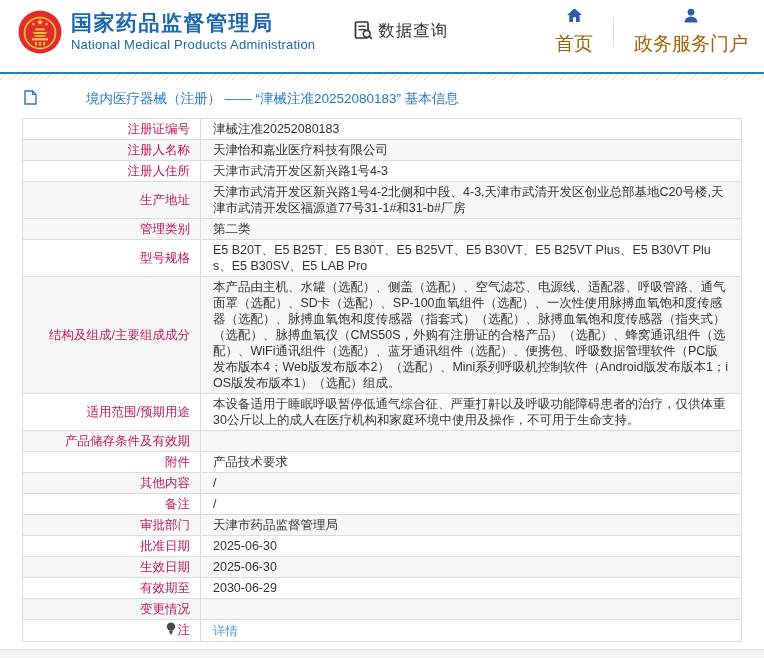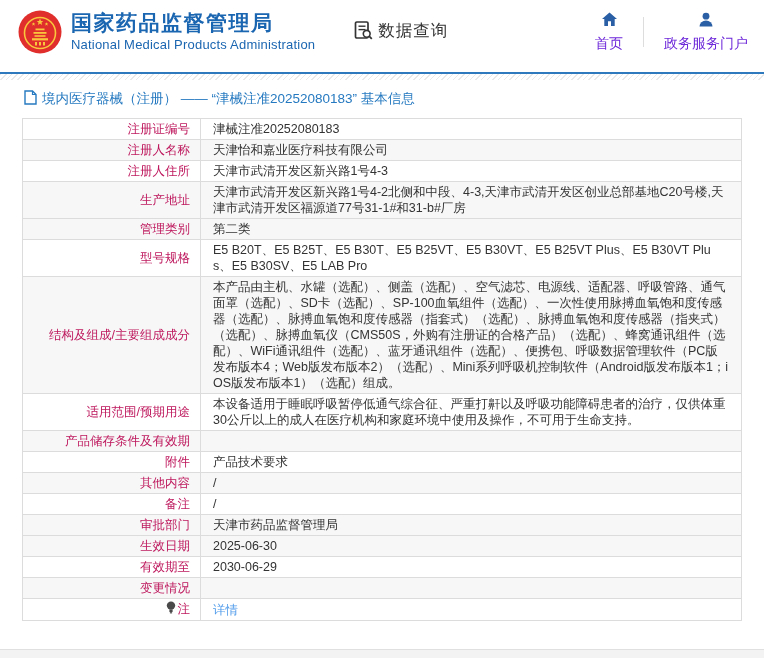--- a/index.html
+++ b/index.html
@@ -13,30 +13,30 @@
   .title-block { margin-left:9px; line-height:1.1; }
   .title-zh { font-size:21px; font-weight:bold; color:#1b66b1; letter-spacing:1.5px; }
   .title-en { font-size:13px; color:#1b66b1; margin-top:4px; letter-spacing:.2px; }
   .data-query { display:flex; align-items:flex-start; margin-left:38px; cursor:pointer; }
   .data-query svg { margin-right:4px; }
   .data-query-label { font-size:16.5px; color:#333; letter-spacing:1px; }
   .header-spacer { flex:1; }
   .nav { display:flex; align-items:center; }
   .nav-item { display:flex; flex-direction:column; align-items:center; cursor:pointer; padding:0 4px; }
   .nav-item svg { margin-bottom:4px; }
-  .nav-label { font-size:14px; color:#6d28d9; white-space:nowrap; }
+  .nav-label { font-size:19px; color:#a16207; white-space:nowrap; }
   .nav-divider { width:1px; height:30px; background:#ddd; margin:0 16px; }
 
   
   .hatch-strip { height:6px;
     background:repeating-linear-gradient(135deg,#e9e9e9 0 1px,#ffffff 1px 4px); }
 
   
   .breadcrumb { display:flex; align-items:center; padding:10px 0 8px 24px;
-    color:#2579c0; font-size:13.5px; }
+    color:#2579c0; font-size:13.5px;gap:44px; }
   .breadcrumb svg { margin-right:5px; flex:0 0 auto; }
 
   
   .table-wrap { padding:2px 22px 0 22px; }
   table.info { width:100%; border-collapse:collapse; table-layout:fixed; }
   table.info td { border:1px solid #dcdcdc; font-size:12.5px; line-height:16px;
     vertical-align:middle; }
   td.label-cell { width:178px; text-align:right; padding:2px 10px; color:#be185d;
     white-space:nowrap; }
   td.value-cell { padding:2px 12px; color:#333; word-break:break-all; }
@@ -234,20 +234,28 @@
 
   <tr class="stripe">
     <td class="label-cell">
       <span class="label-text">审批部门</span>
     </td>
     <td class="value-cell">
       <span class="value-text">天津市药品监督管理局</span>
     </td>
   </tr>
 
+  <tr>
+    <td class="label-cell">
+      <span class="label-text">批准日期</span>
+    </td>
+    <td class="value-cell">
+      <span class="value-text">2025-06-30</span>
+    </td>
+  </tr>
 
   <tr class="stripe">
     <td class="label-cell">
       <span class="label-text">生效日期</span>
     </td>
     <td class="value-cell">
       <span class="value-text">2025-06-30</span>
     </td>
   </tr>
 

